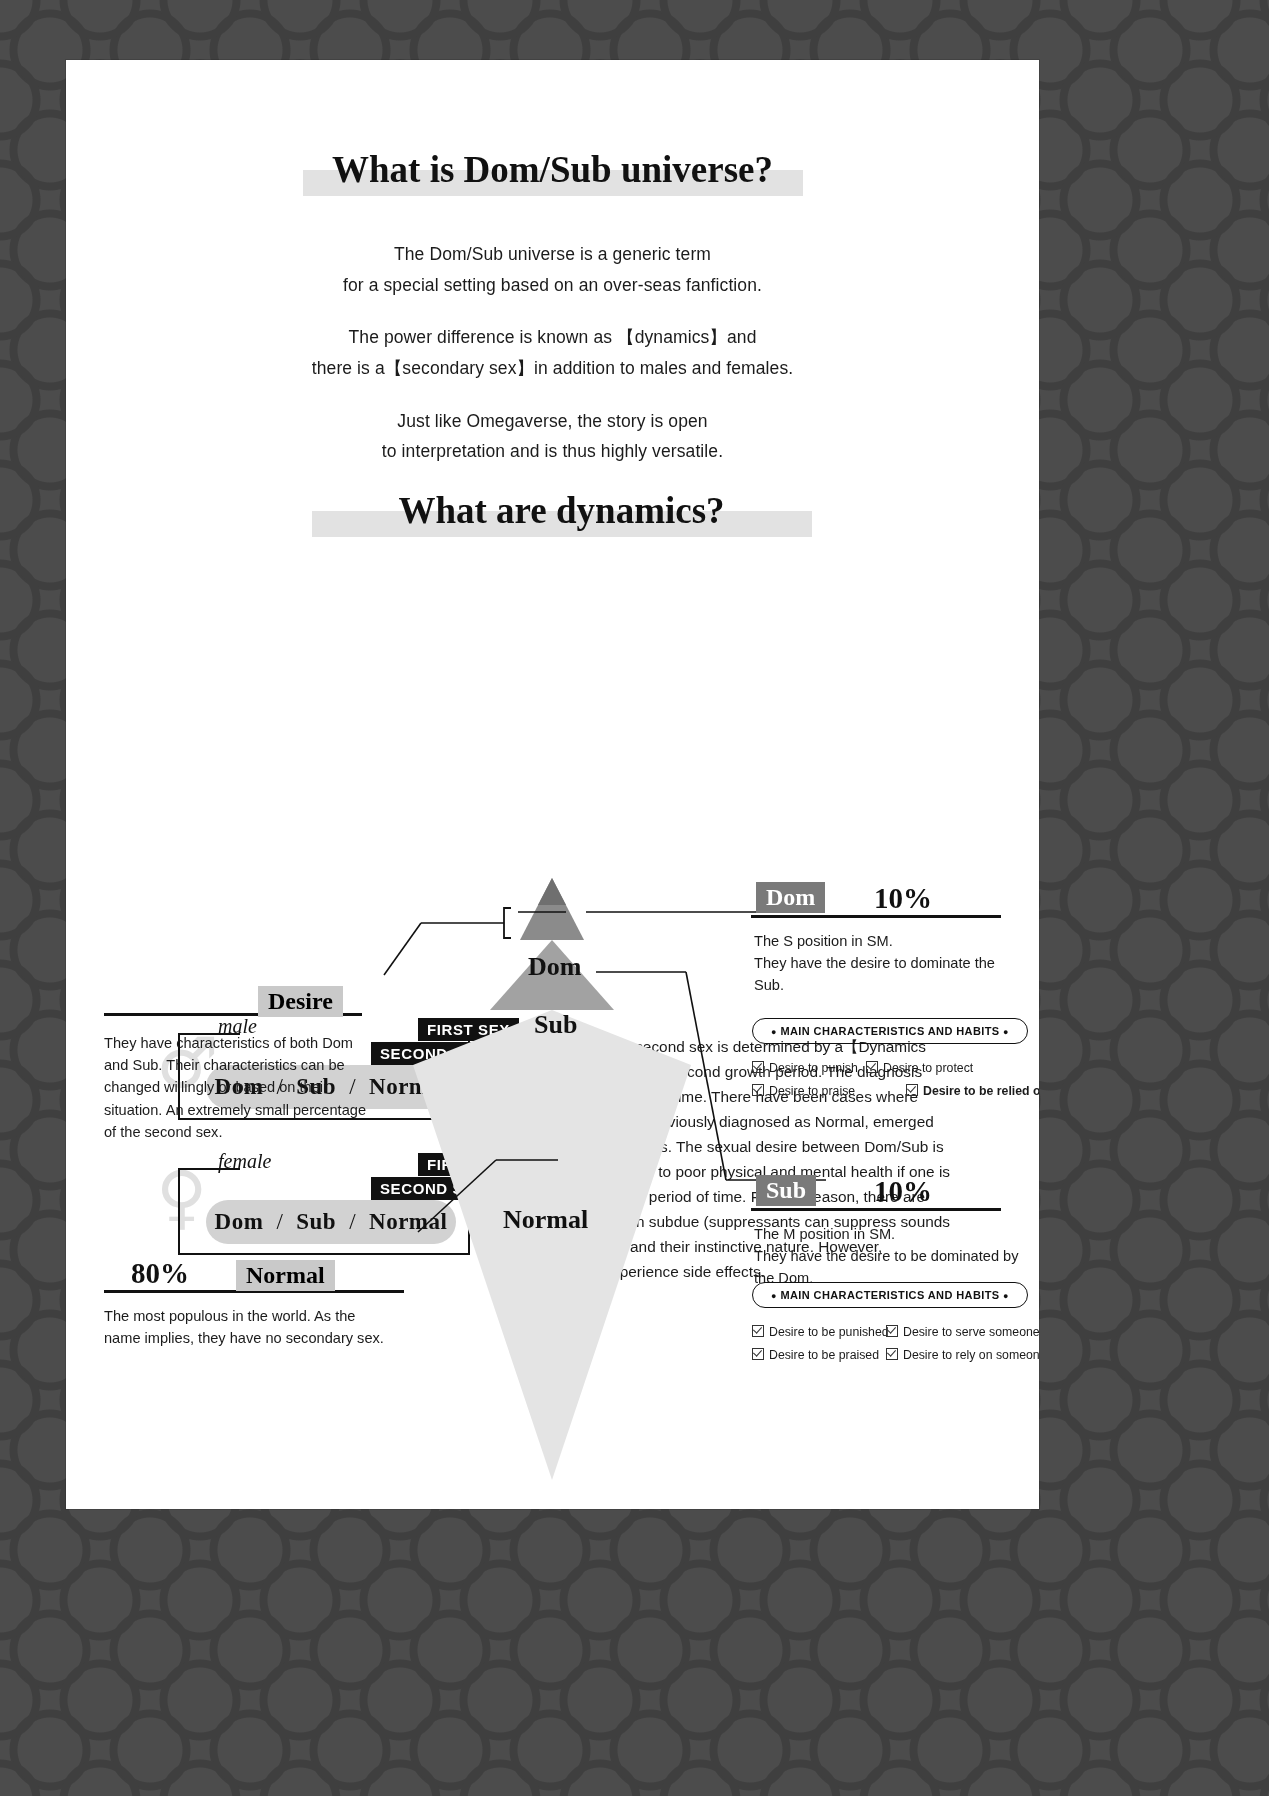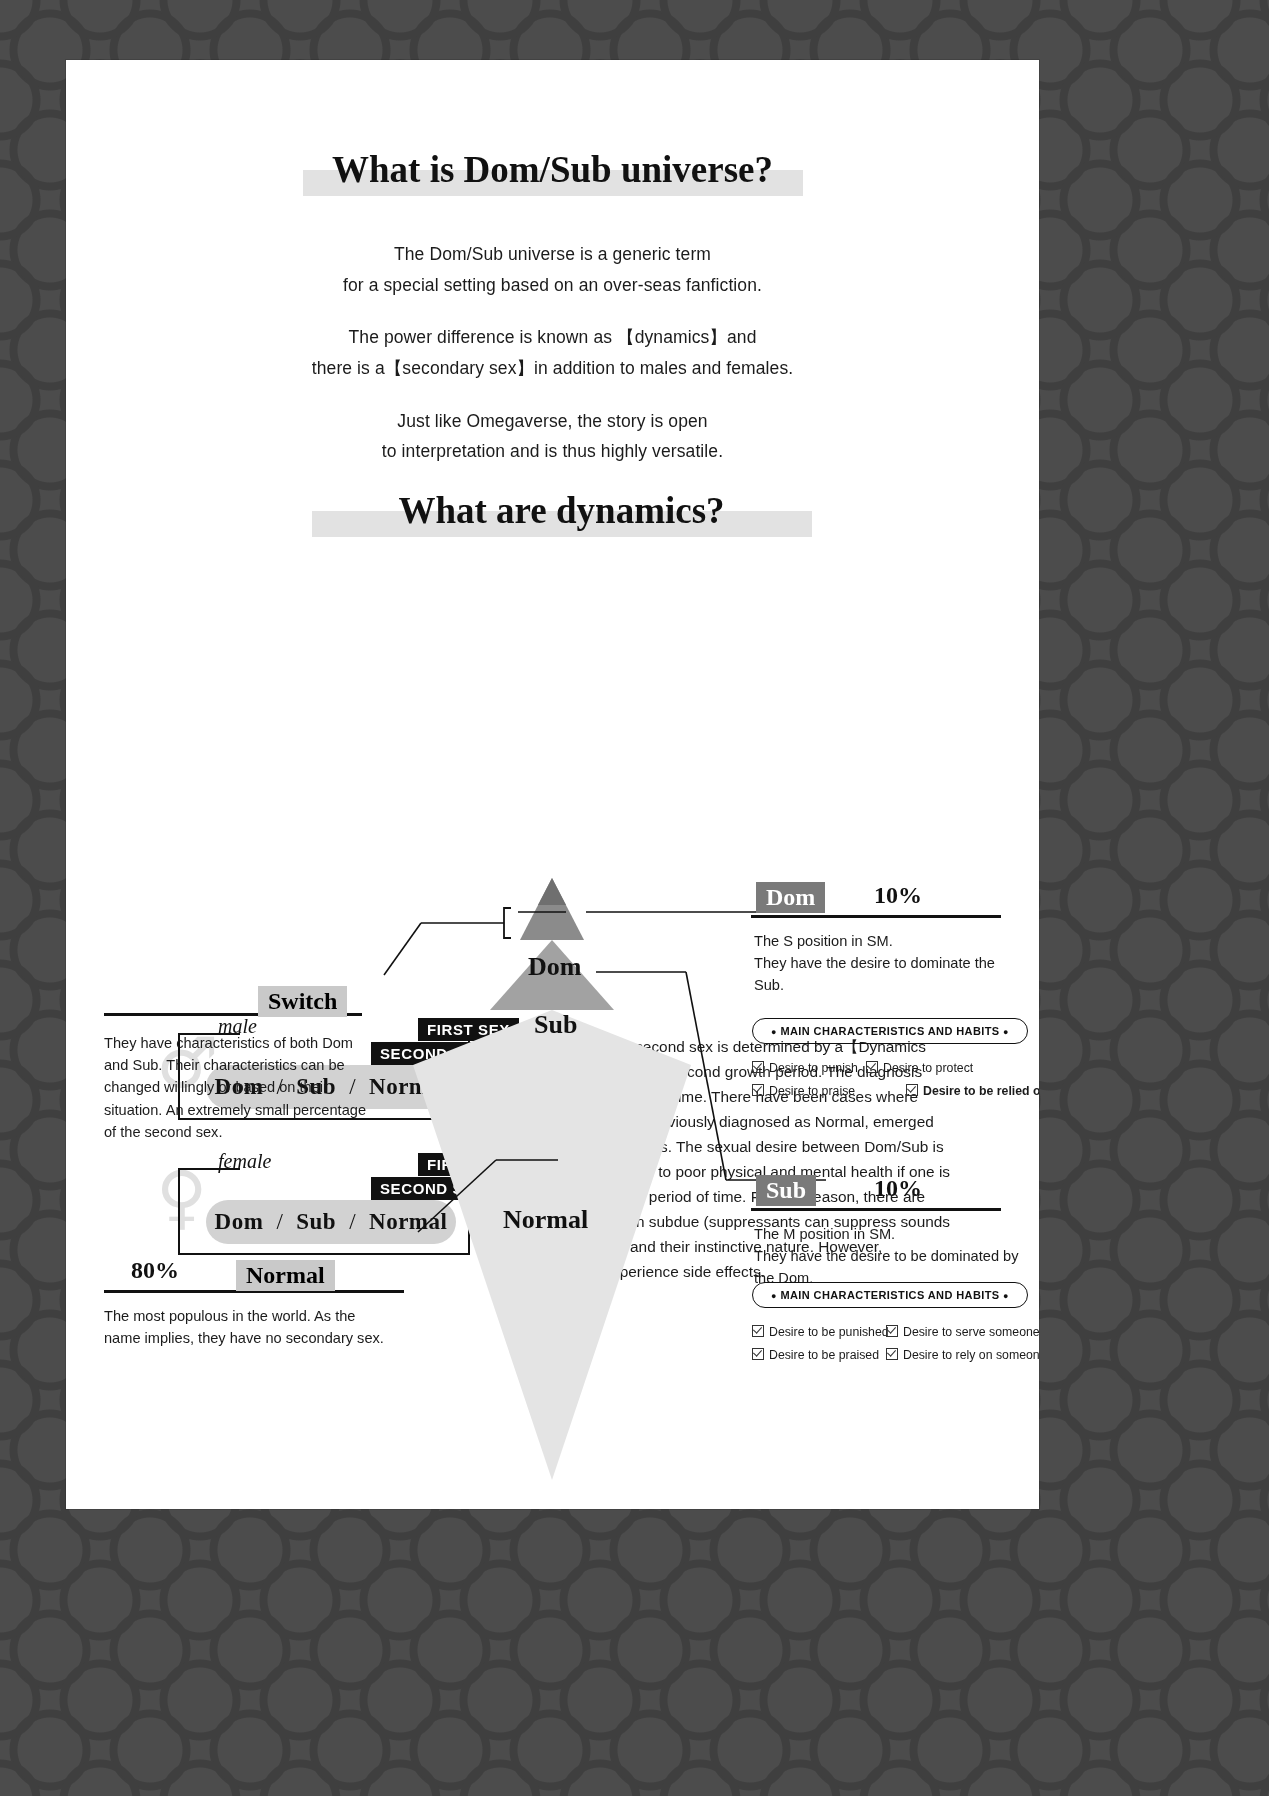--- a/index.html
+++ b/index.html
@@ -133,21 +133,21 @@
   .para{
     position:absolute;
     font-size:14.6px;
     line-height:1.52;
     color:#1b1b1b;
   }
   .pct{
     position:absolute;
     font-family:"Liberation Serif", serif;
     font-weight:bold;
-    font-size:24px;
+    font-size:29px;
     color:#111;
   }
   .rule{position:absolute;background:#111;height:2.5px;}
 
   .habits{
     position:absolute;
     border:1.6px solid #111;
     border-radius:14px;
     font-size:11px;
     letter-spacing:.4px;
@@ -278,21 +278,21 @@
       <line x1="492" y1="340" x2="430" y2="340" stroke="#111" stroke-width="1.6"></line>
       <line x1="430" y1="340" x2="352" y2="412" stroke="#111" stroke-width="1.6"></line>
     </svg>
 
     <div class="dlabel" style="left:462px;top:132px;font-size:26px;">Dom</div>
     <div class="dlabel" style="left:468px;top:190px;font-size:26px;">Sub</div>
     <div class="dlabel" style="left:437px;top:385px;font-size:26px;">Normal</div>
 
     <div class="rule" style="left:38px;top:193px;width:258px;"></div>
     <div style="position:absolute;left:192px;top:166px;">
-      <span class="hlbox" style="background:#c9c9c9;font-size:24px;">Switch</span>
+      <span class="hlbox" style="background:#c9c9c9;font-size:24px;">Desire</span>
     </div>
     <div class="para" style="left:38px;top:212px;width:268px;">They have characteristics of both Dom and Sub. Their characteristics can be changed willingly or based on their situation. An extremely small percentage of the second sex.</div>
 
     <div class="rule" style="left:38px;top:470px;width:300px;"></div>
     <div class="pct" style="left:65px;top:437px;">80%</div>
     <div style="position:absolute;left:170px;top:440px;">
       <span class="hlbox" style="background:#c9c9c9;font-size:24px;">Normal</span>
     </div>
     <div class="para" style="left:38px;top:485px;width:290px;">The most populous in the world. As the name implies, they have no secondary sex.</div>
 

